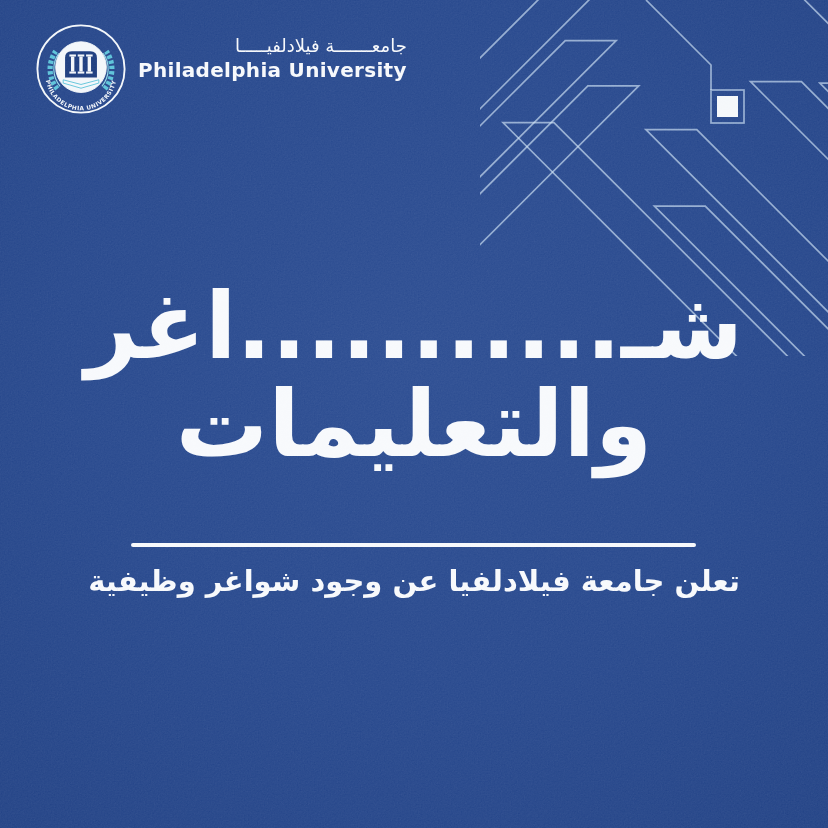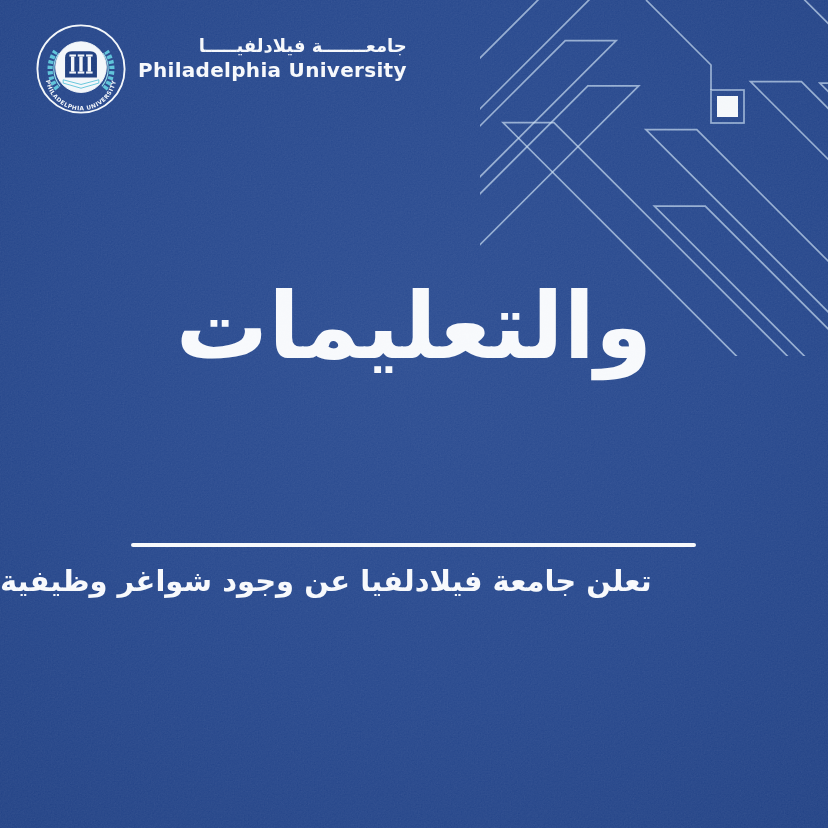--- a/index.html
+++ b/index.html
@@ -8,21 +8,21 @@
     background:radial-gradient(circle at 50% 42%, #26488f 0%, #21438a 55%, #1c3d82 100%);
     font-family:"DejaVu Sans",sans-serif;
     -webkit-font-smoothing:antialiased;
   }
   svg{display:block;}
   
   .brand-header{position:absolute;left:36px;top:24px;display:flex;align-items:flex-start;}
   .seal{width:90px;height:90px;flex:0 0 auto;}
   .wordmark{margin-left:12px;margin-top:10px;display:inline-block;}
   .wordmark-ar{
-    direction:rtl;color:#f6f8fb;font-weight:700;font-size:18px;line-height:24px;
+    direction:rtl;color:#f6f8fb;font-weight:400;font-size:18px;line-height:24px;
     text-align:right;white-space:nowrap;
   }
   .wordmark-en{
     color:#f6f8fb;font-weight:700;font-size:20px;line-height:25px;letter-spacing:0.3px;
     white-space:nowrap;
   }
   
   .pattern{position:absolute;left:480px;top:0;}
   
   .headline{
@@ -31,21 +31,21 @@
     font-weight:700;font-size:92px;line-height:98px;letter-spacing:0;
   }
   
   .divider{
     position:absolute;left:131px;top:543px;width:565px;height:4px;
     background:#f7f9fc;border-radius:2px;
   }
   
   .announcement{
     position:absolute;left:0;right:0;top:556px;margin:0;
-    direction:rtl;text-align:left;color:#f7f9fc;
+    direction:rtl;text-align:center;color:#f7f9fc;
     font-weight:700;font-size:29px;line-height:50px;
   }
   
   .noise{position:absolute;left:0;top:0;opacity:0.10;pointer-events:none;}
 </style>
 </head>
 <body>
 
 <div class="canvas">
 
@@ -113,20 +113,21 @@
       </text>
     </svg>
 
     <div class="wordmark">
       <div class="wordmark-ar">جامعـــــــة فيلادلفيـــــا</div>
       <div class="wordmark-en">Philadelphia University</div>
     </div>
   </header>
 
   <div class="headline">
+    <div>شـ...........اغر</div>
     <div>والتعليمات</div>
   </div>
 
   <div class="divider"></div>
 
   <p class="announcement">
     <span style="display:block">تعلن جامعة فيلادلفيا عن وجود شواغر وظيفية</span>
   </p>
 
   <svg class="noise" width="828" height="828" aria-hidden="true">

